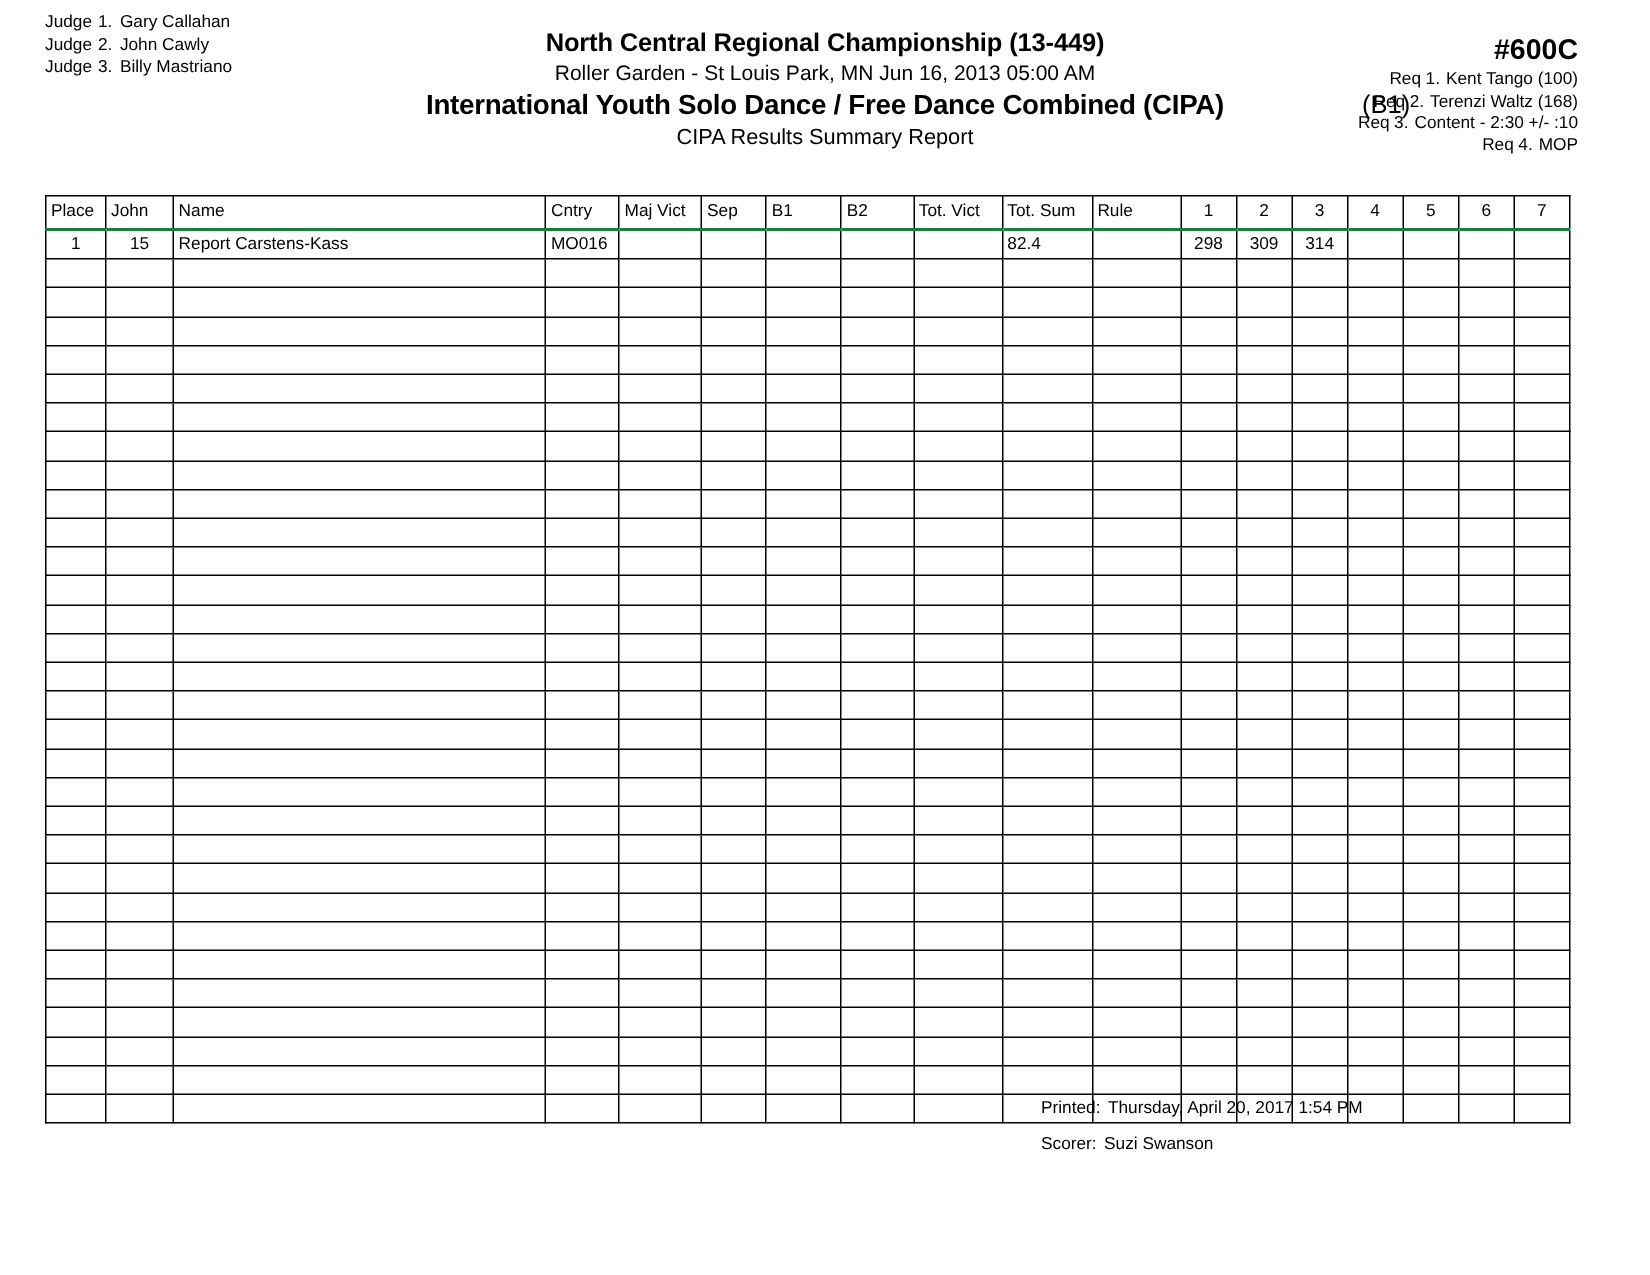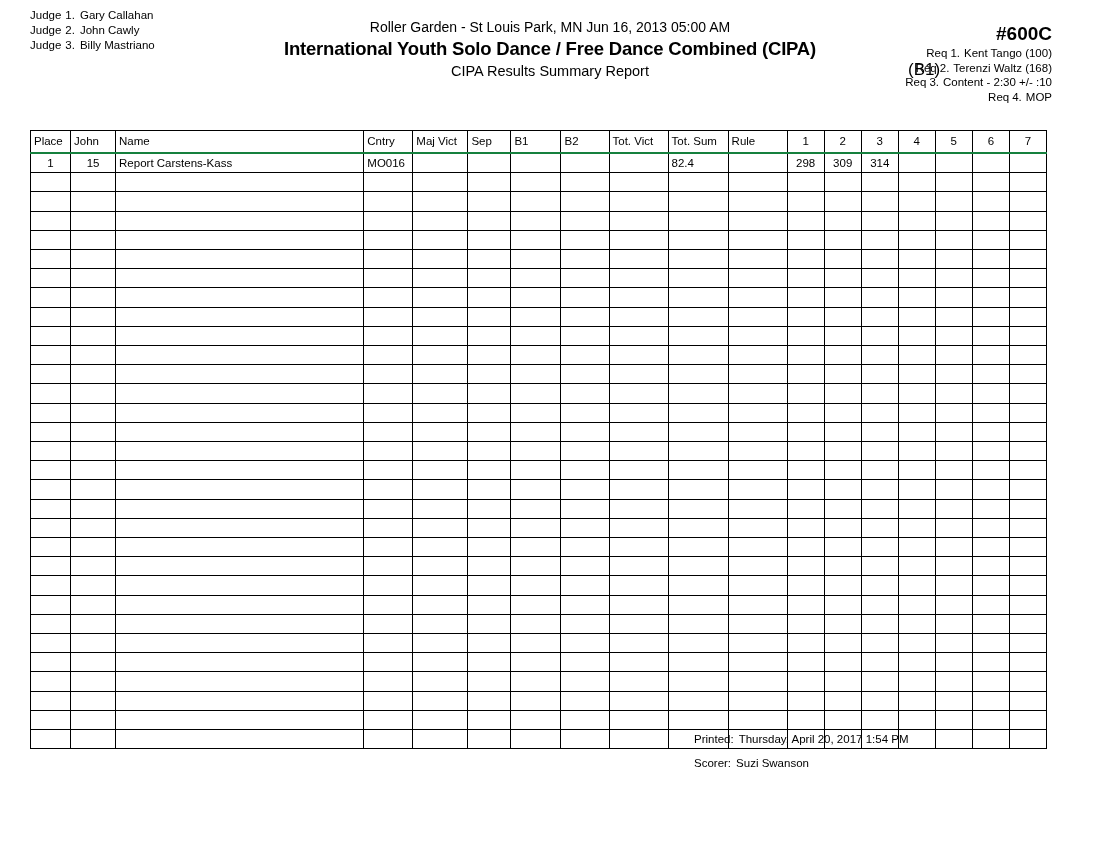--- a/index.html
+++ b/index.html
@@ -156,20 +156,21 @@
   </div>
   <div class="judge-row">
     <span class="judge-word">Judge</span><span class="judge-num">2.</span><span class="judge-name">John Cawly</span>
   </div>
   <div class="judge-row">
     <span class="judge-word">Judge</span><span class="judge-num">3.</span><span class="judge-name">Billy Mastriano</span>
   </div>
 </div>
 
 <div id="title-block">
+  <div id="event-title">North Central Regional Championship (13-449)</div>
   <div id="venue-line">Roller Garden - St Louis Park, MN  Jun 16, 2013  05:00 AM</div>
   <div id="category-title">International Youth Solo Dance / Free Dance Combined (CIPA)</div>
   <div id="report-subtitle">CIPA Results Summary Report</div>
 </div>
 
 <div id="b1-marker">(B1)</div>
 
 <div id="req-block">
   <div id="heat-number">#600C</div>
   <span class="req-row"><span class="req-label">Req</span><span class="req-num">1.</span><span class="req-text">Kent Tango (100)</span></span>

